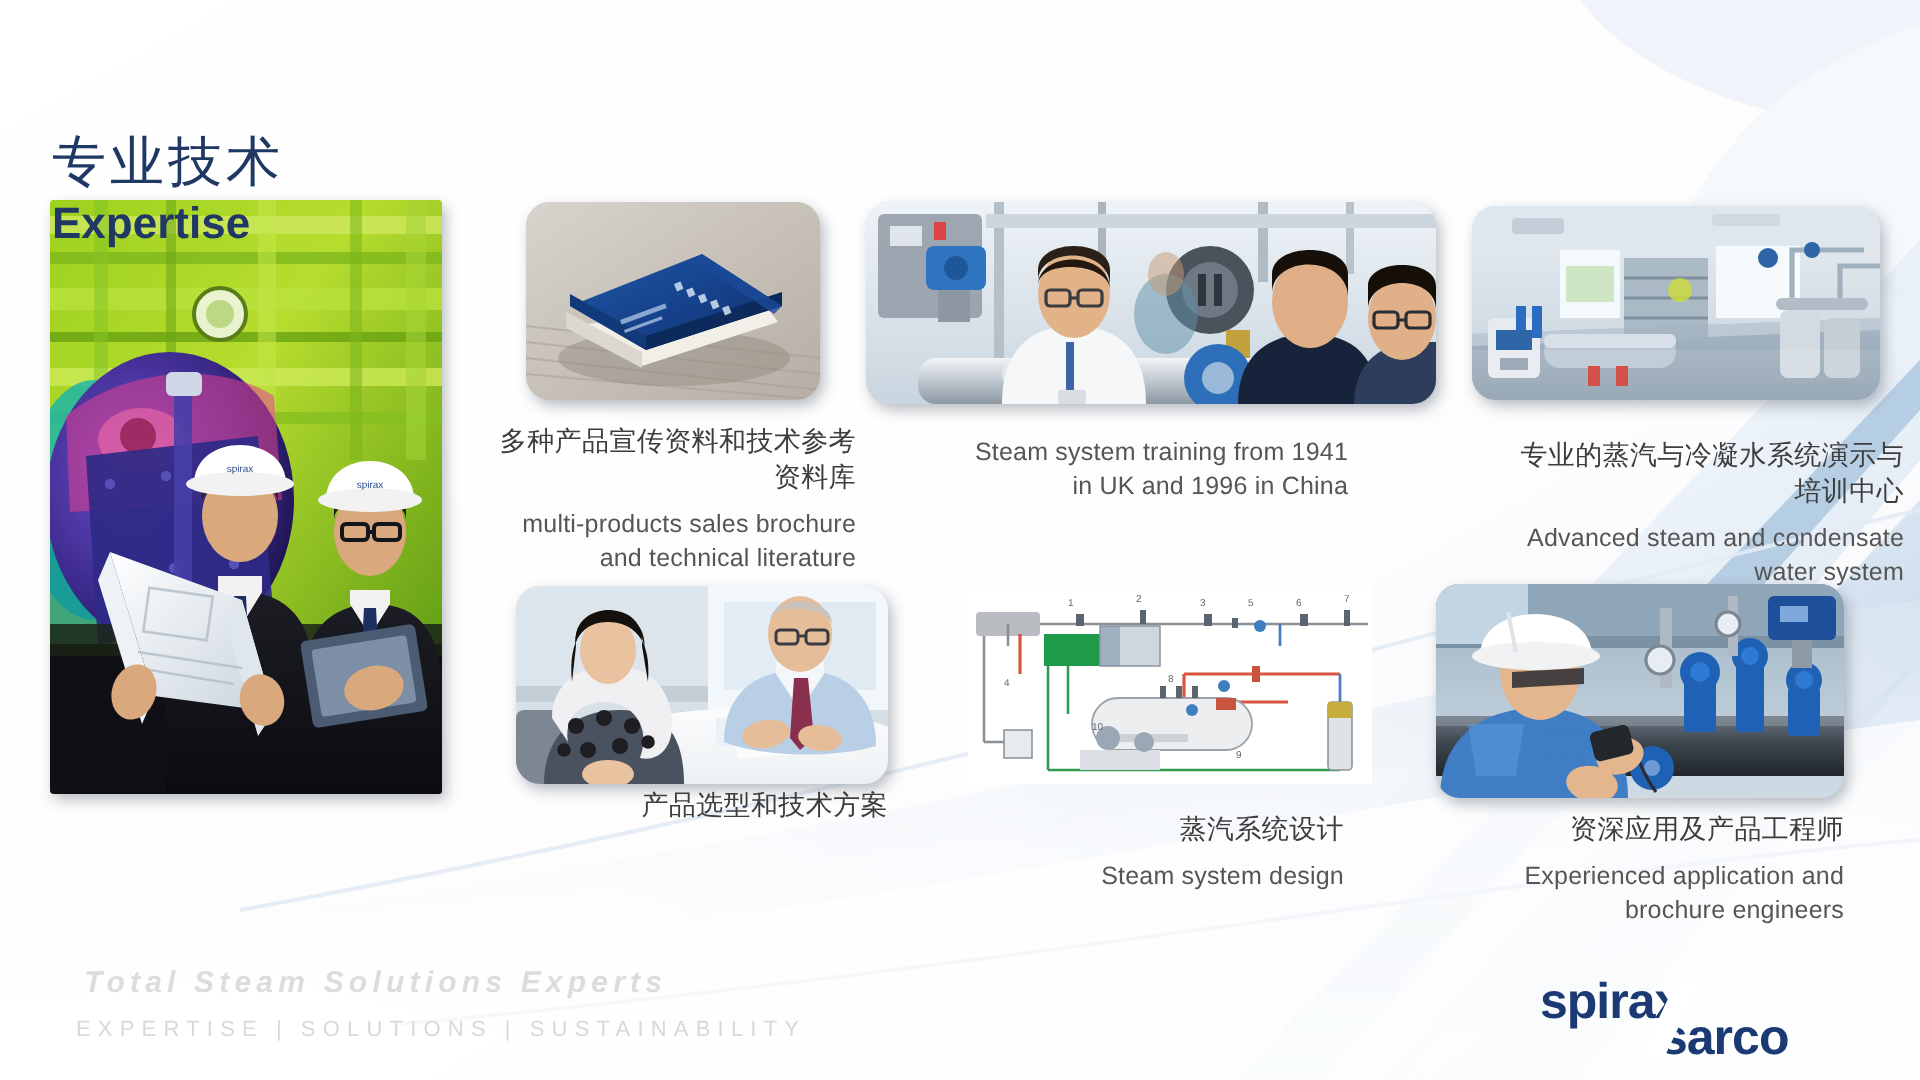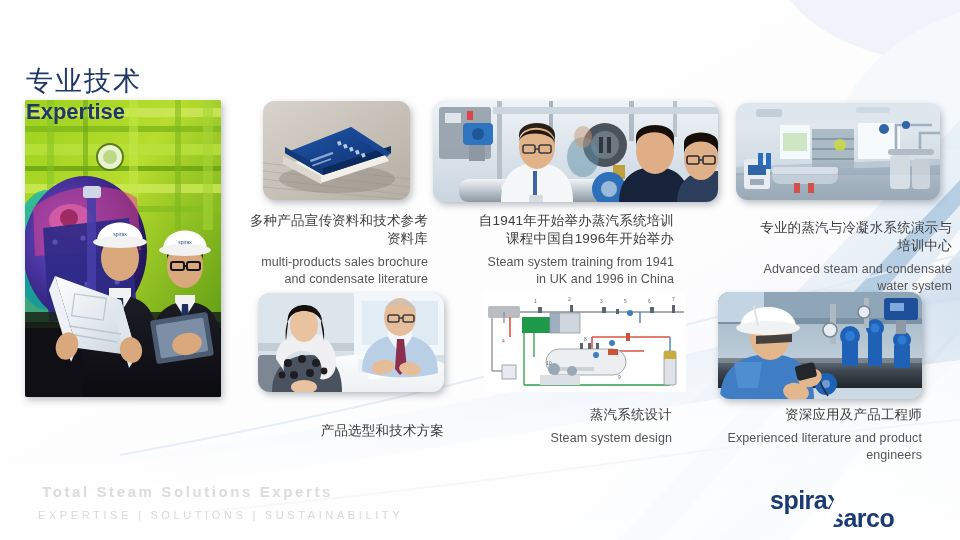--- a/index.html
+++ b/index.html
@@ -83,20 +83,21 @@
     margin-top: 6px;
     letter-spacing: 0.1px;
   }
 
   
   .footer-tagline {
     position: absolute;
     left: 42px;
     top: 483px;
     font-size: 15px;
+    font-style: italic;
     font-weight: bold;
     color: #dcdcdc;
     letter-spacing: 2.6px;
     white-space: nowrap;
     z-index: 5;
   }
   .footer-pillars {
     position: absolute;
     left: 38px;
     top: 509px;
@@ -341,21 +342,21 @@
         <g fill="#9fb9dd" opacity="0.85">
           <rect x="47" y="59" width="24" height="2.4" transform="rotate(-20 47 59)"></rect>
           <rect x="49" y="64" width="20" height="1.6" transform="rotate(-20 49 64)"></rect>
         </g>
       </svg>
     </div>
   </div>
 
   <div class="caption" style="left:248px; top:212px; width:180px;">
     <div class="cap-cn">多种产品宣传资料和技术参考资料库</div>
-    <div class="cap-en">multi-products sales brochure and condensate literature</div>
+    <div class="cap-en">multi-products sales brochure and technical literature</div>
   </div>
 
   <div class="photo rounded" style="left:433px; top:101px; width:285px; height:101px;">
     <div class="inner">
       <svg width="285" height="101" viewBox="0 0 285 101" preserveAspectRatio="none">
         <defs>
           <linearGradient id="labG" x1="0" y1="0" x2="0" y2="1">
             <stop offset="0%" stop-color="#eef3f7"></stop>
             <stop offset="100%" stop-color="#c9d5df"></stop>
           </linearGradient>
@@ -427,21 +428,20 @@
           </g>
         </g>
 
         <ellipse cx="150" cy="56" rx="16" ry="20" fill="#5f8fa8" opacity="0.5"></ellipse>
         <ellipse cx="150" cy="36" rx="9" ry="11" fill="#c79a74" opacity="0.5"></ellipse>
       </svg>
     </div>
   </div>
 
   <div class="caption" style="left:478px; top:212px; width:196px;">
-    <div class="cap-cn">自1941年开始举办蒸汽系统培训课程中国自1996年开始举办</div>
     <div class="cap-en">Steam system training from 1941 in UK and 1996  in China</div>
   </div>
 
   <div class="photo rounded" style="left:736px; top:103px; width:204px; height:97px;">
     <div class="inner">
       <svg width="204" height="97" viewBox="0 0 204 97" preserveAspectRatio="none">
         <defs>
           <linearGradient id="roomG" x1="0" y1="0" x2="0" y2="1">
             <stop offset="0%" stop-color="#e8eef3"></stop>
             <stop offset="60%" stop-color="#d3dde5"></stop>
@@ -567,21 +567,21 @@
             <line x1="141" y1="25" x2="145" y2="25"></line>
           </g>
 
           <ellipse cx="125" cy="74" rx="12" ry="7" fill="#e6bd99" transform="rotate(-10 125 74)"></ellipse>
           <ellipse cx="152" cy="76" rx="11" ry="6.5" fill="#e6bd99" transform="rotate(8 152 76)"></ellipse>
         </g>
       </svg>
     </div>
   </div>
 
-  <div class="caption" style="left:258px; top:422px; width:186px;">
+  <div class="caption" style="left:258px; top:394px; width:186px;">
     <div class="cap-cn">产品选型和技术方案</div>
   </div>
 
   <div class="photo" style="left:484px; top:293px; width:202px; height:99px; background:#ffffff; box-shadow:none;">
     <div class="inner">
       <svg width="202" height="99" viewBox="0 0 202 99" preserveAspectRatio="none">
         <rect x="0" y="0" width="202" height="99" fill="#ffffff"></rect>
 
         <rect x="4" y="13" width="32" height="12" rx="2" fill="#b9bcc0"></rect>
 
@@ -741,21 +741,21 @@
           <ellipse cx="78" cy="100" rx="13" ry="9" fill="#e3b68d" transform="rotate(10 78 100)"></ellipse>
 
           <rect x="78" y="72" width="20" height="15" rx="3" fill="#23262b" transform="rotate(-14 88 80)"></rect>
         </g>
       </svg>
     </div>
   </div>
 
   <div class="caption" style="left:727px; top:406px; width:195px;">
     <div class="cap-cn">资深应用及产品工程师</div>
-    <div class="cap-en">Experienced literature and product engineers</div>
+    <div class="cap-en">Experienced application and brochure engineers</div>
   </div>
 
   <div class="footer-tagline">Total Steam Solutions Experts</div>
 
   <div class="footer-pillars">
     <span>EXPERTISE</span><span class="sep">|</span><span>SOLUTIONS</span><span class="sep">|</span><span>SUSTAINABILITY</span>
   </div>
 
   <div class="logo">
     <svg width="175" height="42" viewBox="0 0 175 42">

